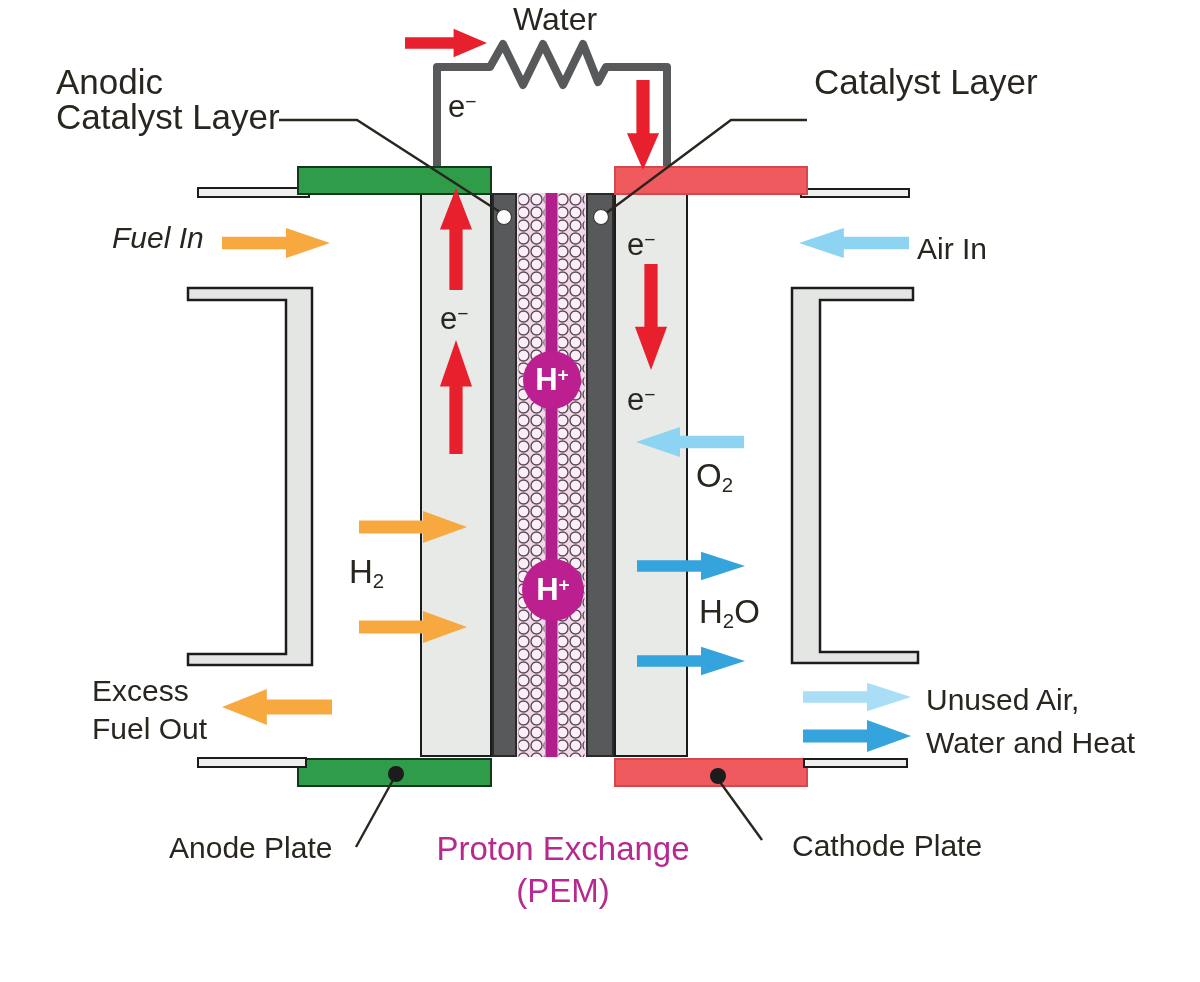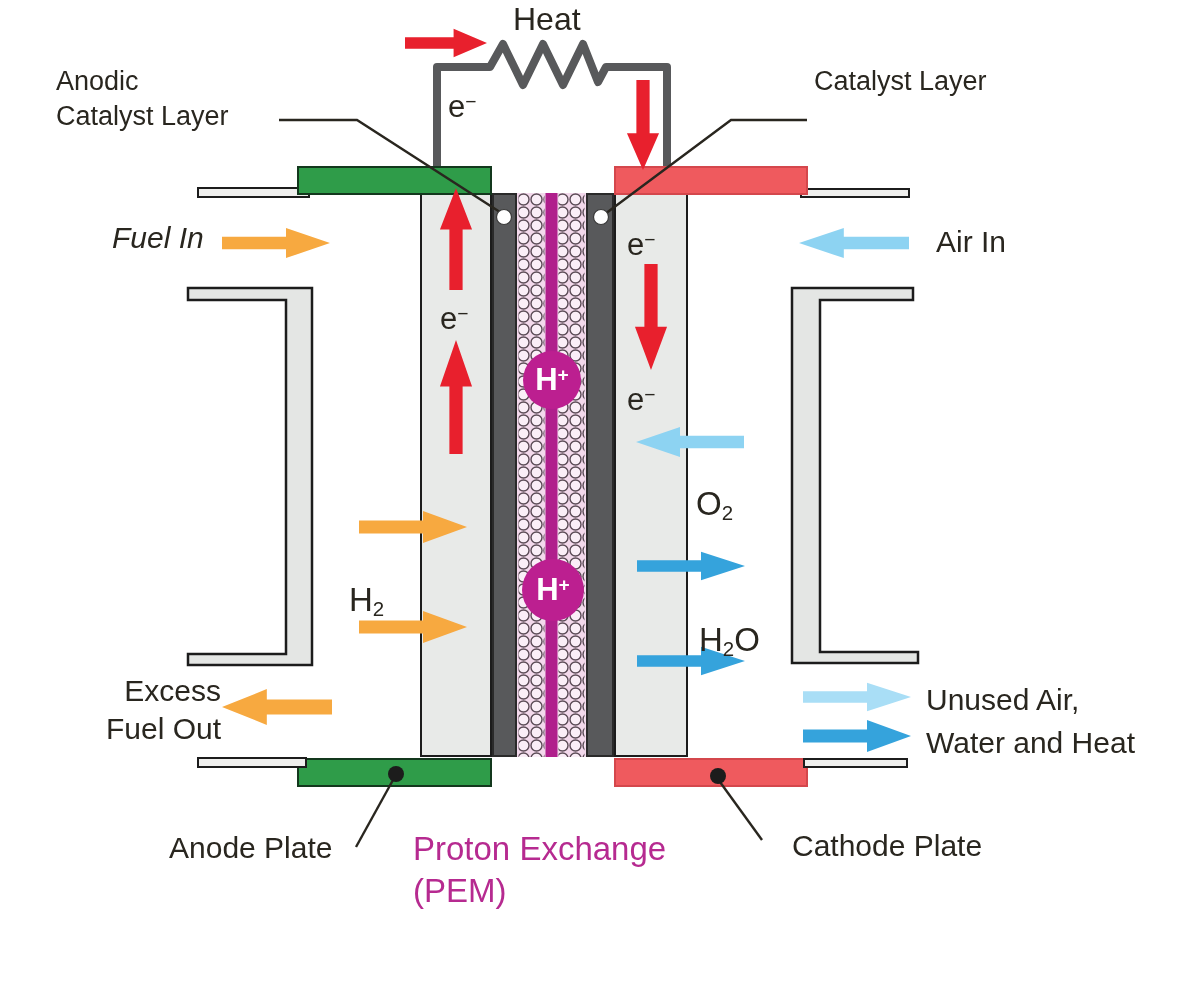--- a/index.html
+++ b/index.html
@@ -8,25 +8,25 @@
   .abs{position:absolute;}
   
   .gdl{position:absolute;background:#e8eae8;border:2px solid #1c1c1c;box-sizing:border-box;}
   .cat{position:absolute;background:#58595b;border:2px solid #2a2a2a;box-sizing:border-box;}
   .plate{position:absolute;box-sizing:border-box;}
   .plate.green{background:#2f9c49;border:2px solid #13381d;}
   .plate.red{background:#ef5a5e;border:2px solid #d4474c;}
   .bar{position:absolute;background:#efefed;border:2px solid #1c1c1c;box-sizing:border-box;}
   
   .lbl{position:absolute;font-size:30px;color:#29261f;white-space:nowrap;line-height:35px;}
-  .lbl.small{font-size:27px;}
-  .formula{font-size:33px;margin-top:28px;}
+  .lbl.small{font-size:35px;}
+  .formula{font-size:33px;}
   .sub{font-size:0.62em;vertical-align:-0.22em;}
   .sup{font-size:0.62em;vertical-align:0.45em;}
-  .pem-label{position:absolute;left:413px;top:828px;width:300px;
+  .pem-label{position:absolute;left:413px;top:828px;width:300px;text-align:center;
              font-size:33px;line-height:42px;color:#b62a90;}
   .arrow{position:absolute;}
   .red-f{fill:#e8202d;} .orange-f{fill:#f7a940;} .lblue-f{fill:#8dd3f2;}
   .xlblue-f{fill:#a9def6;} .mblue-f{fill:#35a3dc;}
   .hplus{position:absolute;border-radius:50%;background:#bc1f90;color:#ffffff;
          display:flex;align-items:center;justify-content:center;
          font-size:31px;font-weight:bold;}
   .overlay{position:absolute;left:0;top:0;pointer-events:none;}
 </style>
 </head>
@@ -134,50 +134,50 @@
     <polyline points="279,120 357,120 503,214" fill="none" stroke="#29261f" stroke-width="2.4"></polyline>
     <polyline points="807,120 731,120 605,214" fill="none" stroke="#29261f" stroke-width="2.4"></polyline>
     <circle cx="504" cy="217" r="7.5" fill="#ffffff" stroke="#3a3a3a" stroke-width="1.2"></circle>
     <circle cx="601" cy="217" r="7.5" fill="#ffffff" stroke="#3a3a3a" stroke-width="1.2"></circle>
     <line x1="393" y1="780" x2="356" y2="847" stroke="#29261f" stroke-width="2.4"></line>
     <circle cx="396" cy="774" r="8" fill="#1c1c1c"></circle>
     <line x1="720" y1="782" x2="762" y2="840" stroke="#29261f" stroke-width="2.4"></line>
     <circle cx="718" cy="776" r="8" fill="#1c1c1c"></circle>
   </svg>
 
-  <div class="lbl" style="left:513px;top:2px;font-size:32px;">Heat</div>
+  <div class="lbl" style="left:513px;top:2px;font-size:32px;">Water</div>
   <div class="lbl" style="left:448px;top:84px;font-size:31px;">
     <span>e</span><span class="sup">−</span></div>
 
   <div class="lbl small" style="left:56px;top:64px;">
     <div>Anodic</div>
       <div>Catalyst Layer</div>
     </div>
   <div class="lbl small" style="left:814px;top:64px;">
       <div>Catalyst Layer</div>
     </div>
 
   <div class="lbl" style="left:112px;top:220px;font-style:italic;">Fuel In</div>
-  <div class="lbl" style="left:917px;top:224px;margin-left:19px;">Air In</div>
+  <div class="lbl" style="left:917px;top:231px;">Air In</div>
 
   <div class="lbl" style="left:440px;top:296px;font-size:31px;">
     <span>e</span><span class="sup">−</span></div>
   <div class="lbl" style="left:627px;top:222px;font-size:31px;">
     <span>e</span><span class="sup">−</span></div>
   <div class="lbl" style="left:627px;top:377px;font-size:31px;">
     <span>e</span><span class="sup">−</span></div>
 
   <div class="lbl formula" style="left:349px;top:554px;">
     <span>H</span><span class="sub">2</span><span></span></div>
   <div class="lbl formula" style="left:696px;top:458px;">
     <span>O</span><span class="sub">2</span><span></span></div>
   <div class="lbl formula" style="left:699px;top:594px;">
     <span>H</span><span class="sub">2</span><span>O</span></div>
 
-  <div class="lbl" style="left:106px;top:672px;line-height:38px;text-align:right;">
+  <div class="lbl" style="left:92px;top:672px;line-height:38px;">
     <div>Excess</div>
       <div>Fuel Out</div>
     </div>
   <div class="lbl" style="left:169px;top:830px;">Anode Plate</div>
 
   <div class="lbl" style="left:926px;top:678px;line-height:43px;">
     <div>Unused Air,</div>
       <div>Water and Heat</div>
     </div>
   <div class="lbl" style="left:771px;top:828px;margin-left:21px;">Cathode Plate</div>

